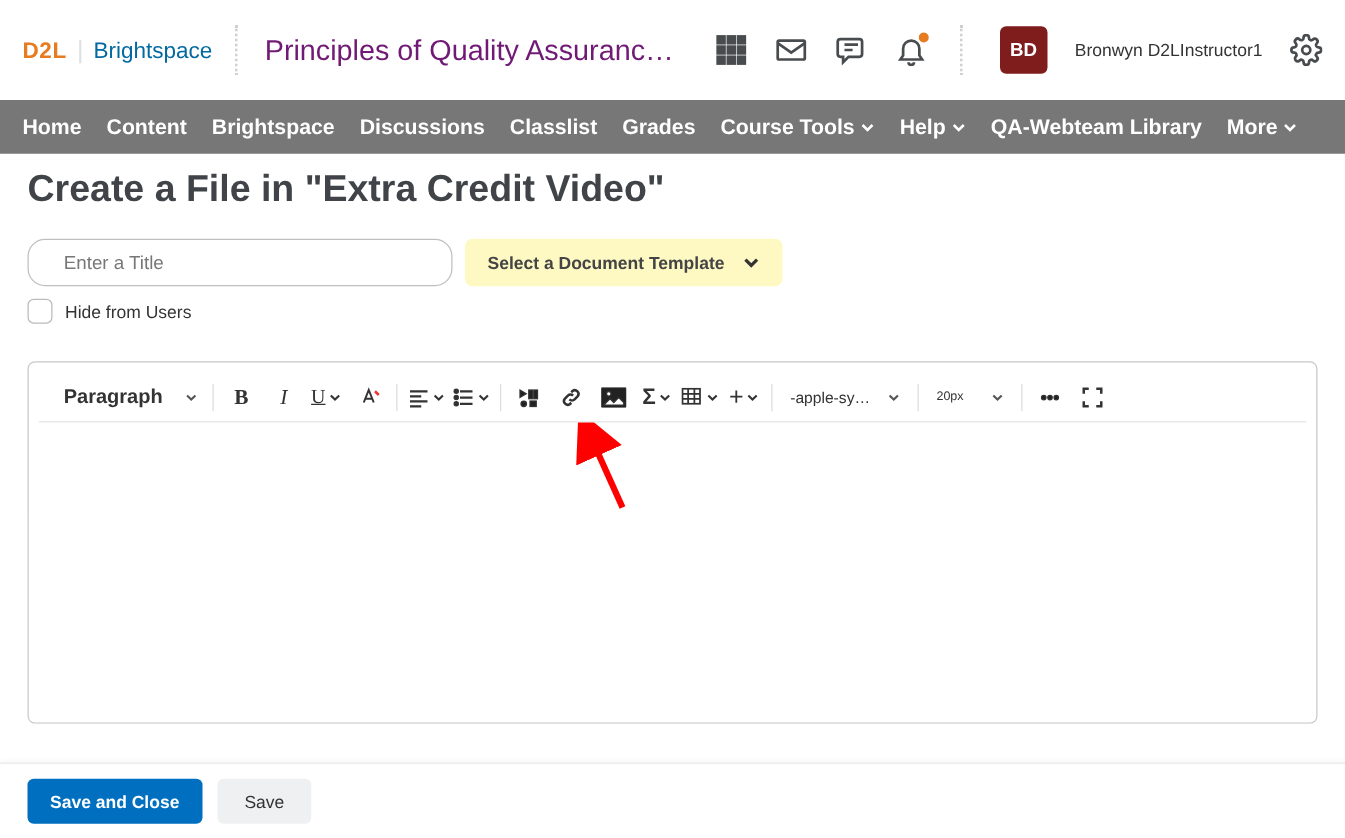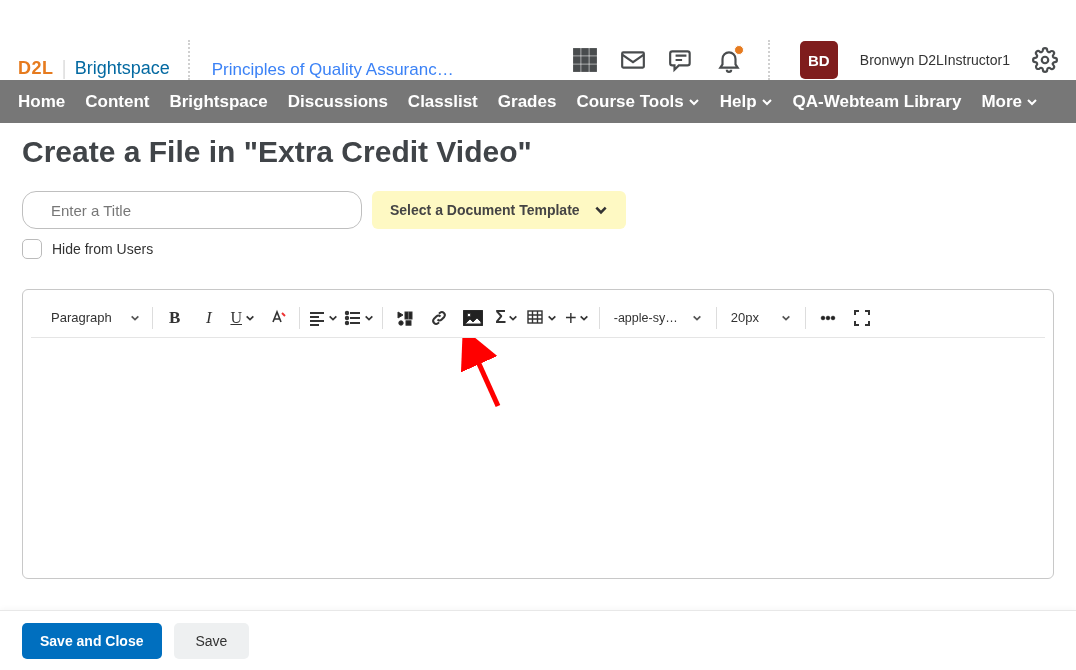--- a/index.html
+++ b/index.html
@@ -1,23 +1,23 @@
 <!DOCTYPE html>
 <html><head>
 <meta charset="utf-8">
 <style>
   * { box-sizing: border-box; margin: 0; padding: 0; }
   body { font-family: -apple-system, BlinkMacSystemFont, "Segoe UI", Arial, sans-serif; font-size: 14px; color: #333; background:#fff; width:1076px; }
-  .topbar { display:flex; align-items:flex-end; padding:0 18px; height:80px; }
+  .topbar { display:flex; align-items:center; padding:0 18px; height:80px; }
   .brand { display:flex; align-items:center; }
   .brand-d2l { color:#e67b1f; font-weight:700; font-size:18px; letter-spacing:0.5px; }
   .brand-sep { color:#e0e0e0; font-size:20px; margin:0 8px; }
   .brand-bs { color:#0369a1; font-weight:400; font-size:18px; }
   .vsep { width:6px; height:40px; margin:0 18px; border-left:2px dotted #d0d0d0; }
-  .course-title { font-size:17px; color:#3b82f6; flex:0 1 auto; white-space:nowrap; overflow:hidden; text-overflow:ellipsis; max-width:330px; }
+  .course-title { font-size:23px; color:#701a75; flex:0 1 auto; white-space:nowrap; overflow:hidden; text-overflow:ellipsis; max-width:330px; }
   .topbar-right { margin-left:auto; display:flex; align-items:center; gap:22px; }
   .icon-btn { width:26px; height:26px; display:flex; align-items:center; justify-content:center; cursor:pointer; position:relative; color:#494c4e; }
   .icon-btn svg { width:26px; height:26px; stroke:#494c4e; }
   .notif-dot { position:absolute; top:-2px; right:-2px; width:10px; height:10px; background:#e67b1f; border-radius:50%; border:1.5px solid #fff; }
   .avatar { width:38px; height:38px; background:#7f1d1d; color:#fff; font-weight:700; border-radius:5px; display:flex; align-items:center; justify-content:center; font-size:15px; }
   .username { font-size:14px; color:#333; }
   .navbar { background:#777; height:43px; display:flex; align-items:center; padding:0 18px; gap:20px; }
   .nav-item { color:#fff; font-size:17px; font-weight:600; cursor:pointer; display:flex; align-items:center; gap:4px; }
   .chev { width:12px; height:12px; }
   .page { padding:12px 22px 0 22px; }
@@ -27,24 +27,24 @@
   .title-input::placeholder { color:#777; }
   .template-btn { height:38px; background:#fef9c3; border:none; border-radius:6px; padding:0 18px; font-size:14px; font-weight:600; color:#444; cursor:pointer; display:flex; align-items:center; gap:14px; }
   .hide-row { display:flex; align-items:center; gap:10px; margin-top:10px; }
   .checkbox { width:20px; height:20px; border:1px solid #bbb; border-radius:5px; cursor:pointer; }
   .editor-wrap { margin-top:30px; border:1px solid #c8c8c8; border-radius:6px; height:290px; }
   .toolbar { height:40px; border-bottom:1px solid #e5e5e5; display:flex; align-items:center; padding:0 8px; gap:0; margin:8px 8px 0 8px; }
   .tgroup { display:flex; align-items:center; gap:6px; padding:0 8px; }
   .tsep { width:1px; height:22px; background:#ddd; }
   .tbtn { min-width:28px; height:28px; display:flex; align-items:center; justify-content:center; cursor:pointer; color:#333; }
   .tbtn svg { stroke:#333; }
-  .para-sel { font-size:13px; color:#333; display:flex; align-items:center; gap:18px; cursor:pointer; padding:0 4px; }
+  .para-sel { font-size:16px; color:#333; display:flex; align-items:center; gap:18px; cursor:pointer; padding:0 4px;font-weight:bold; }
   .font-sel { font-size:12.5px; color:#333; display:flex; align-items:center; gap:12px; cursor:pointer; padding:0 6px; width:100px; }
   .font-sel span:first-child { overflow:hidden; text-overflow:ellipsis; white-space:nowrap; flex:1; }
-  .size-sel { font-size:13px; color:#333; display:flex; align-items:center; gap:22px; cursor:pointer; padding:0 6px; }
+  .size-sel { font-size:10px; color:#333; display:flex; align-items:center; gap:22px; cursor:pointer; padding:0 6px; }
   .editor-body { padding:10px; height:205px; position:relative; }
   .arrow-svg { position:absolute; top:0; left:437px; }
   .footer { position:fixed; bottom:0; left:0; right:0; height:60px; background:#fff; border-top:1px solid #e8e8e8; display:flex; align-items:center; padding:0 22px; gap:12px; box-shadow:0 -1px 6px rgba(0,0,0,0.04); width:1076px;}
   .btn-primary { background:#006fbf; color:#fff; border:none; height:36px; padding:0 18px; font-size:14px; font-weight:600; border-radius:5px; cursor:pointer; }
   .btn-secondary { background:#eef0f1; color:#333; border:none; height:36px; padding:0 22px; font-size:14px; border-radius:5px; cursor:pointer; }
   .small-chev { width:10px; height:10px; }
 </style>
 </head>
 <body>
 

